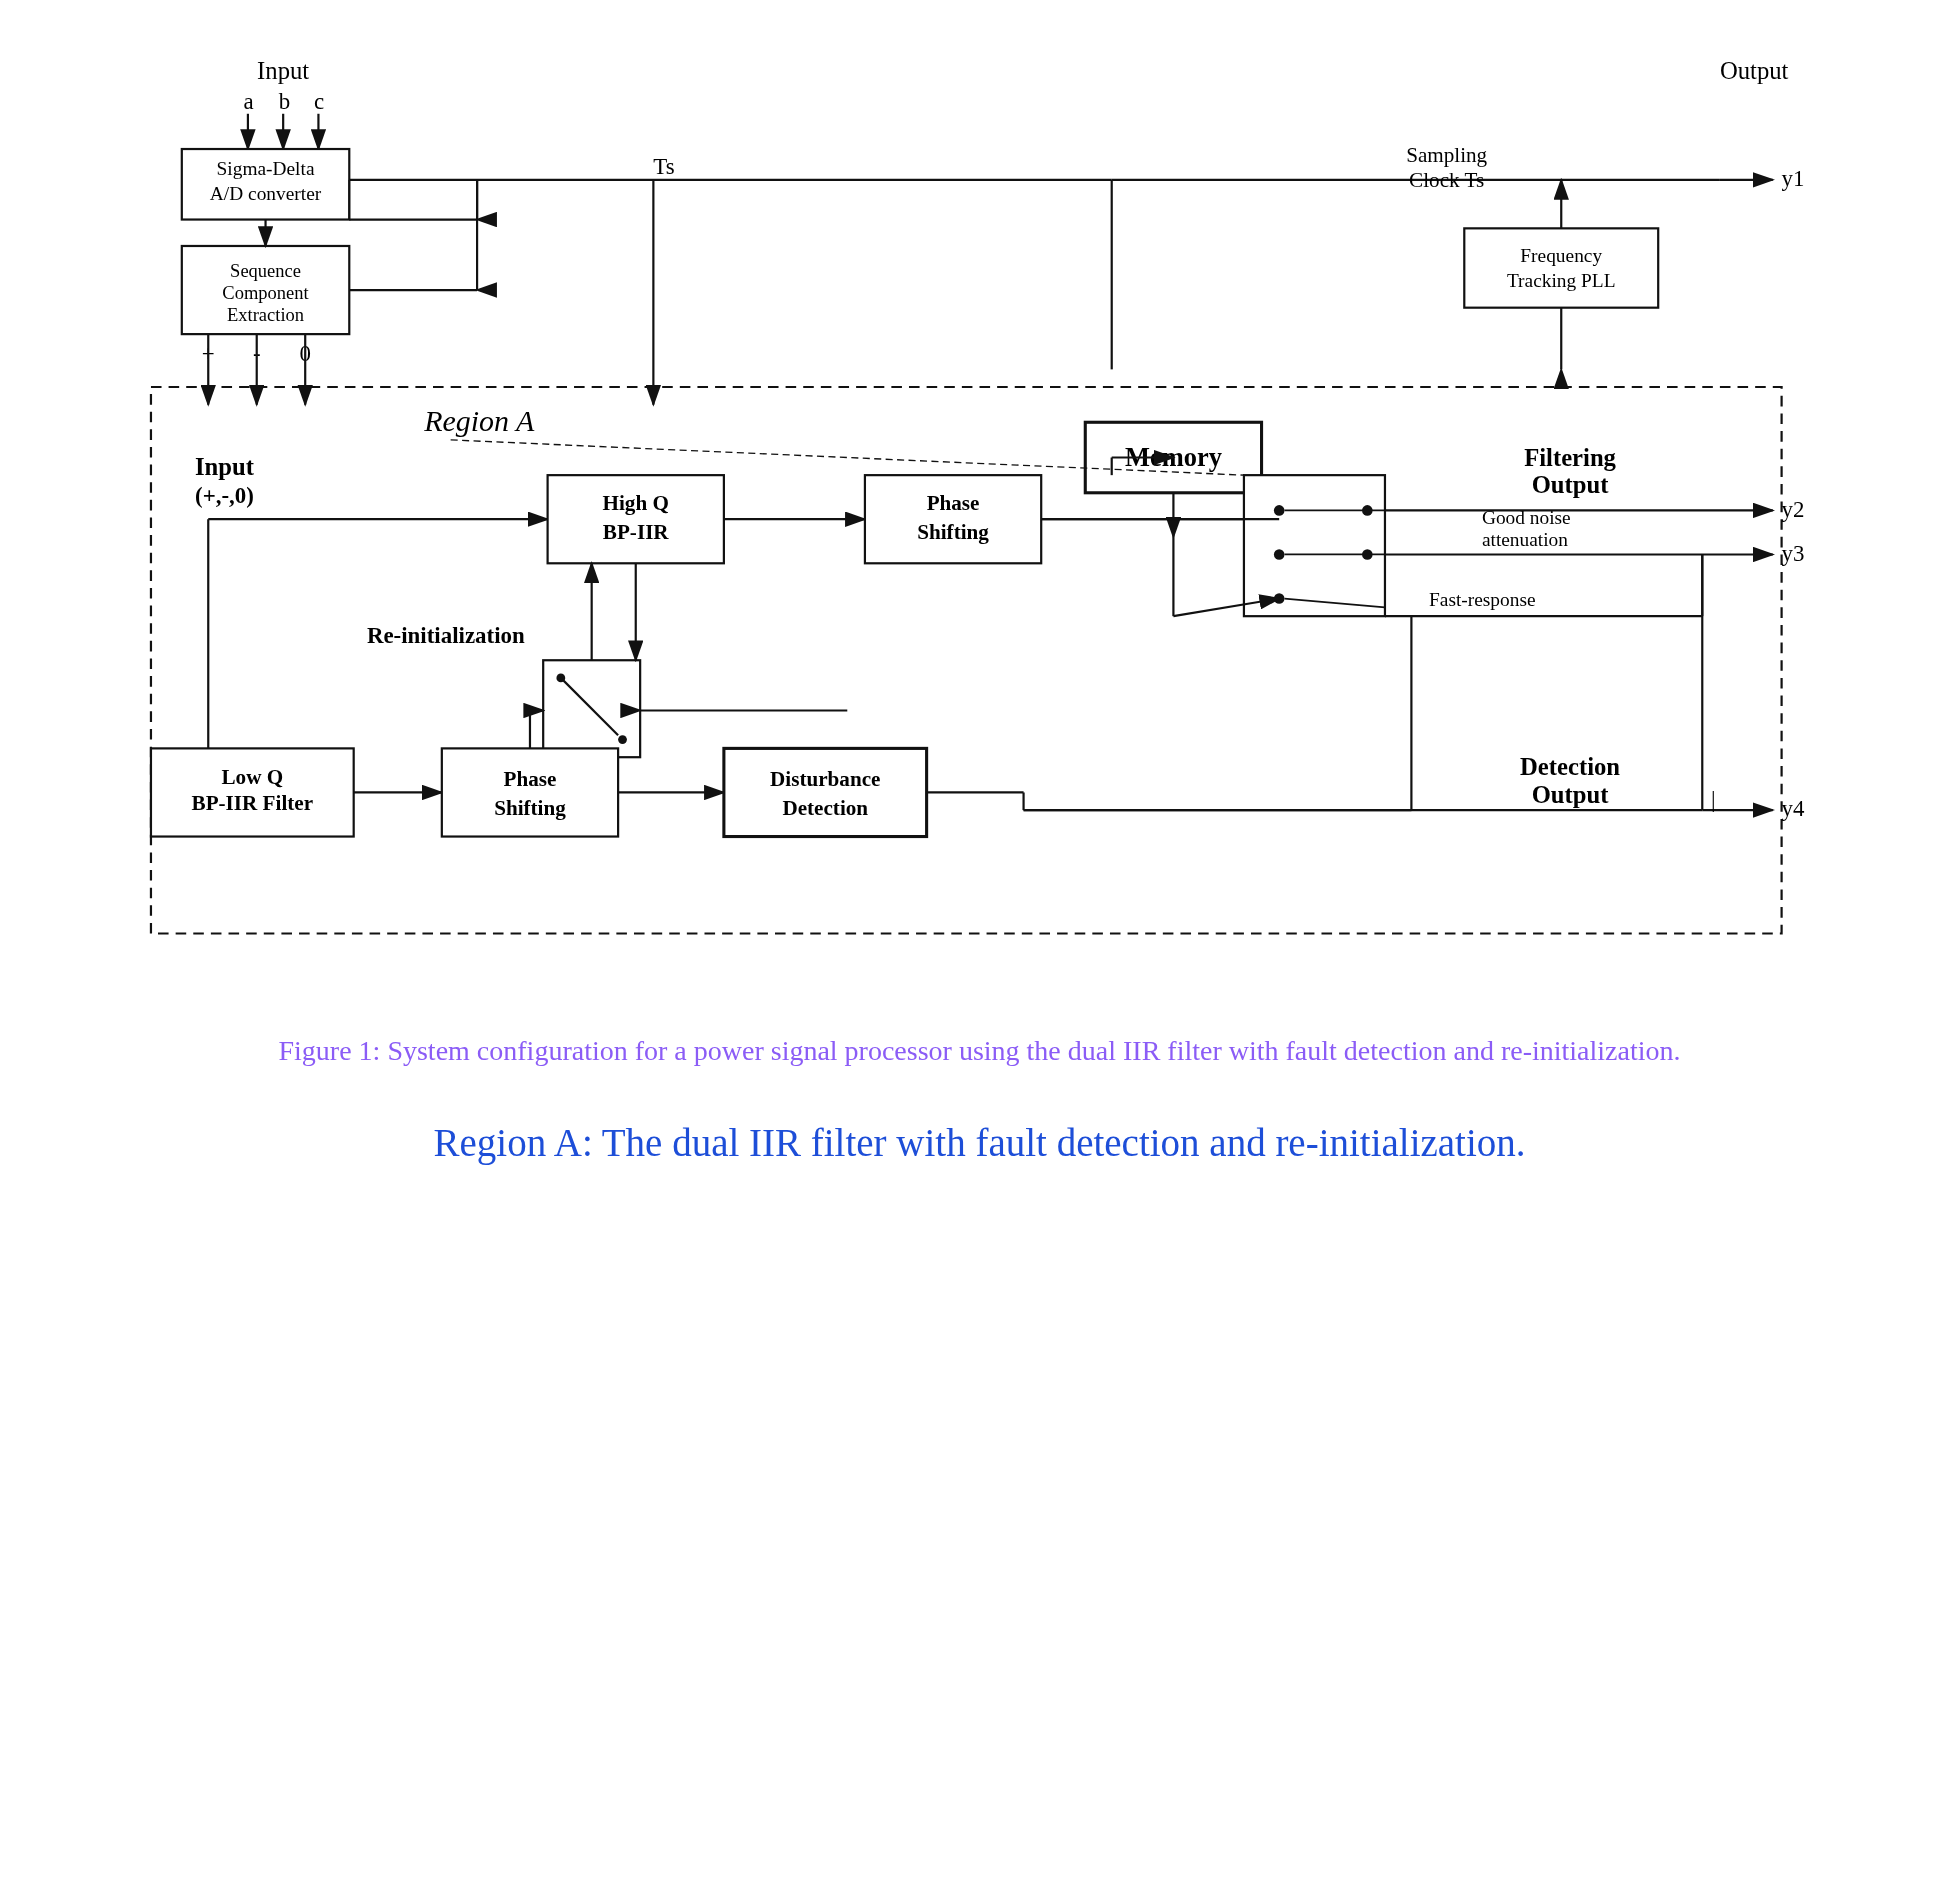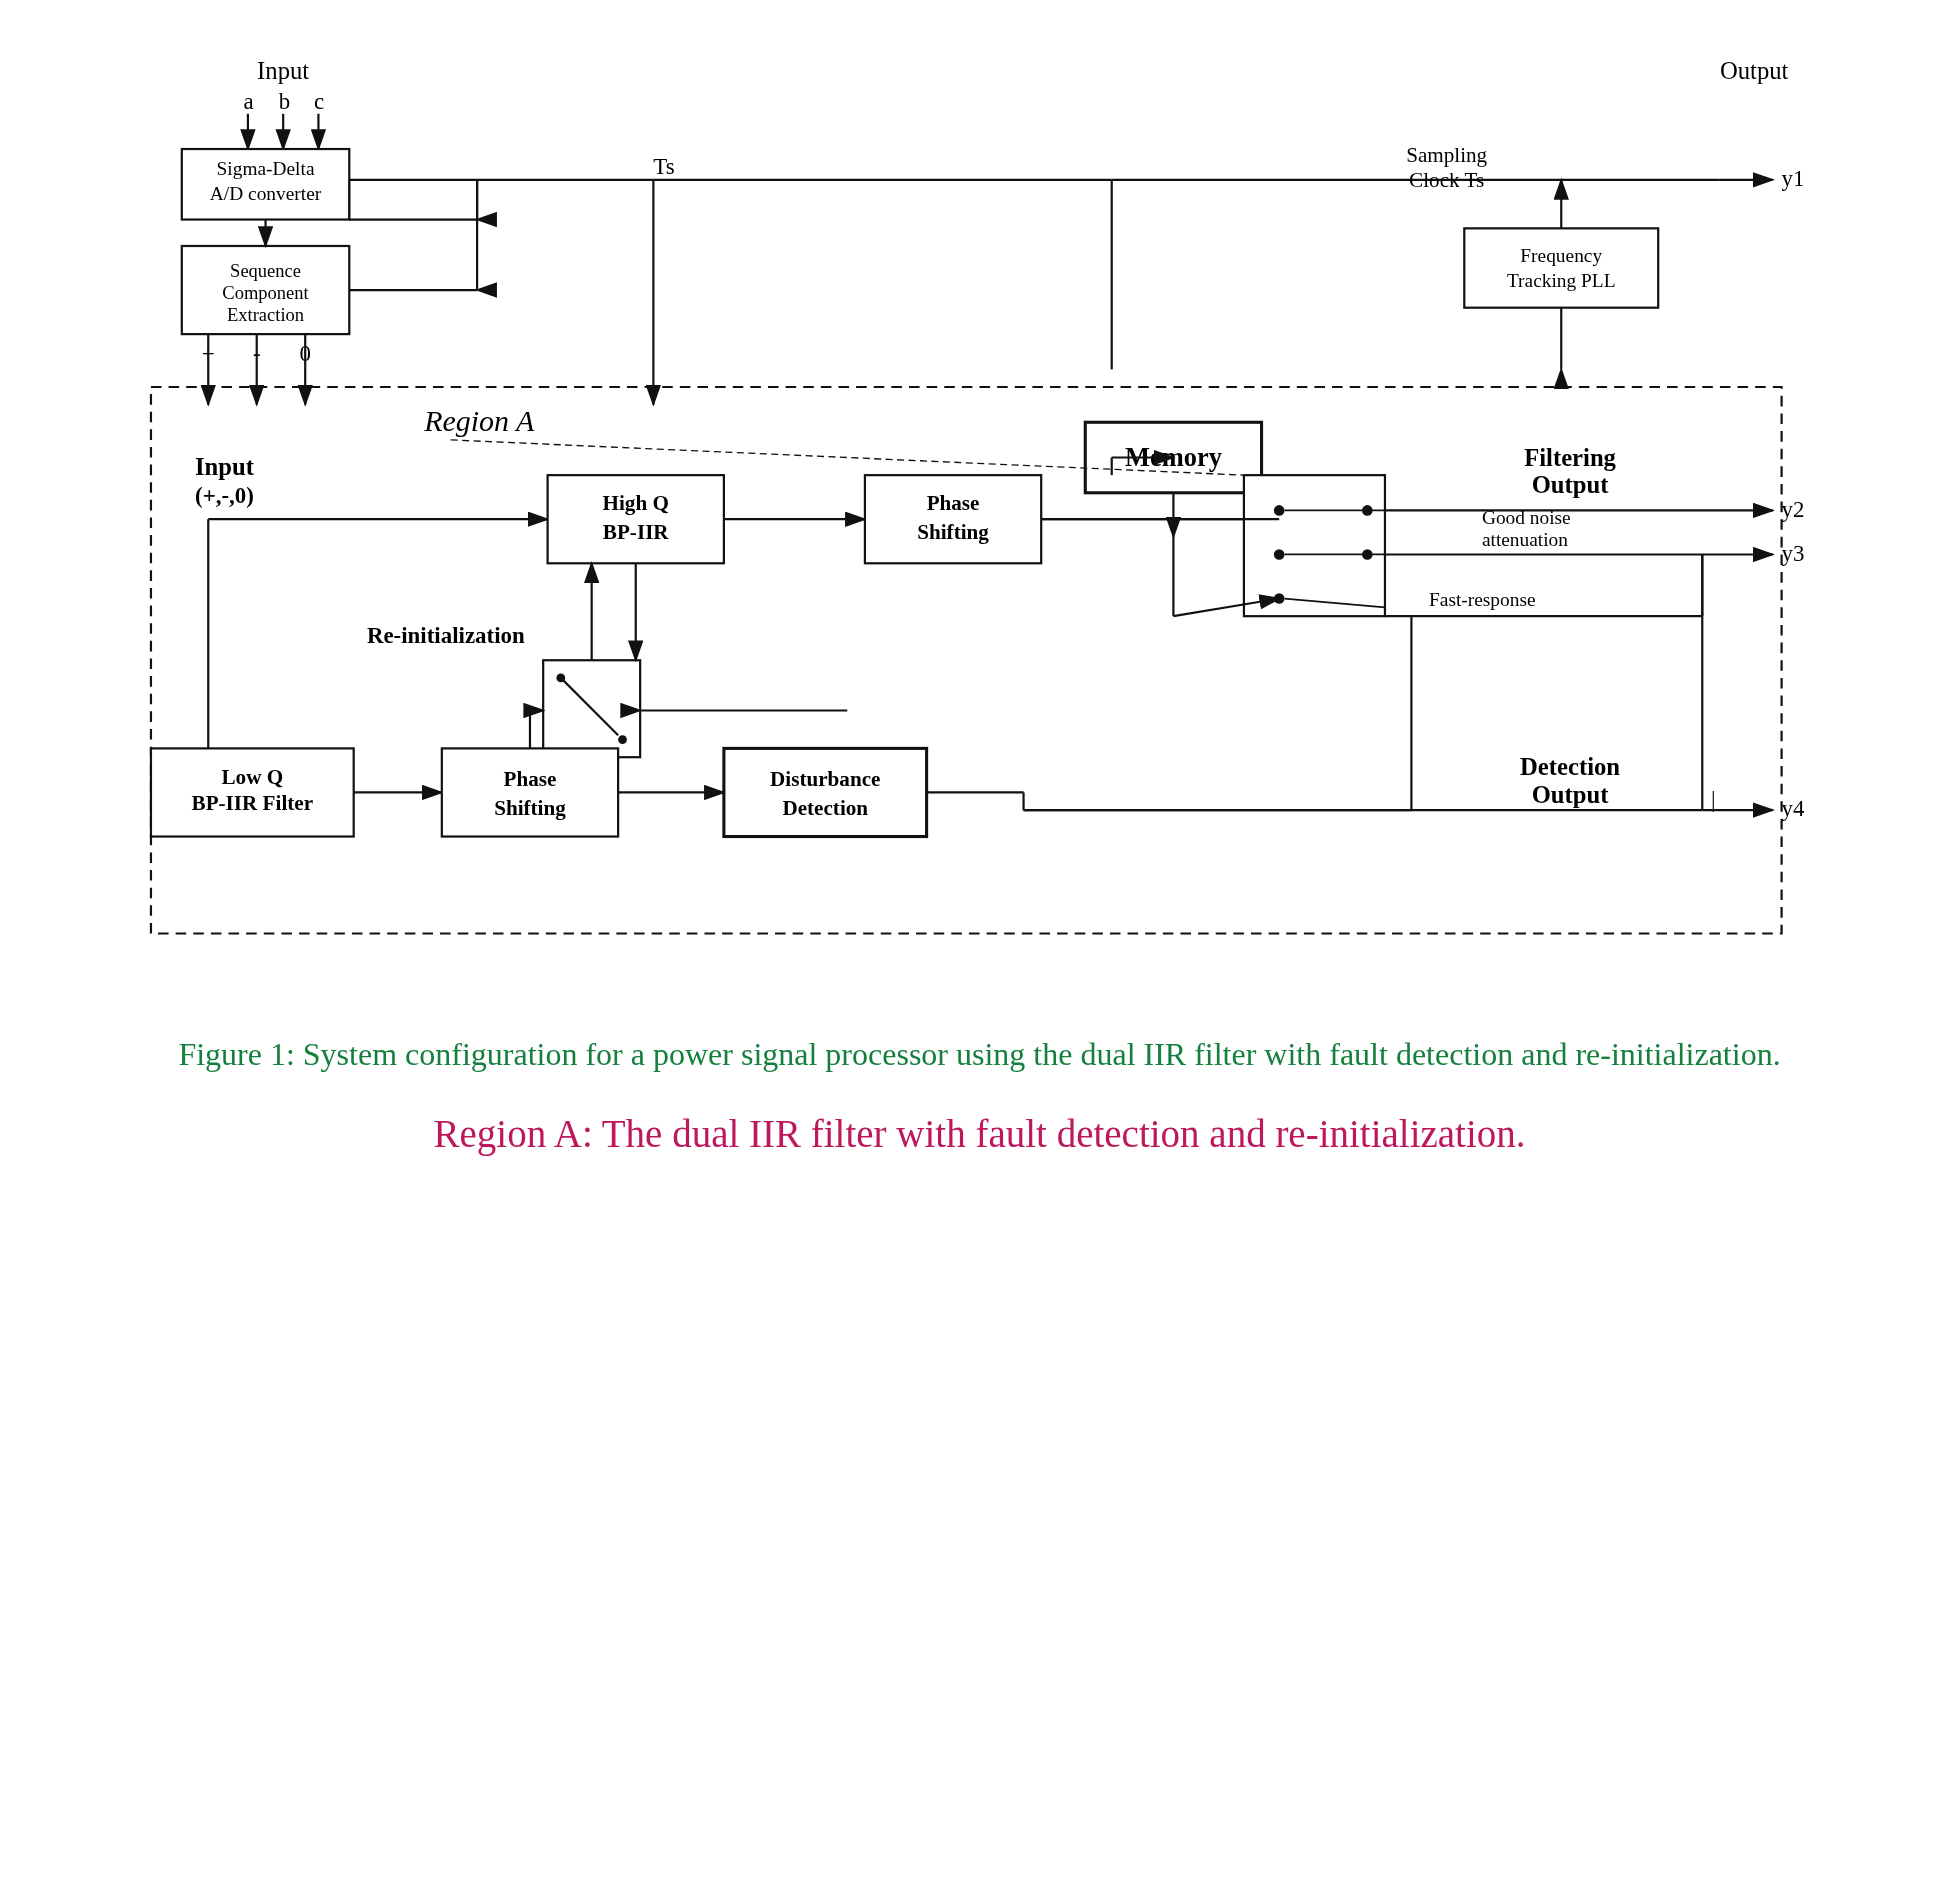--- a/index.html
+++ b/index.html
@@ -26,29 +26,29 @@
     svg.diagram-svg {
       width: 100%;
       height: 100%;
     }
     
     .caption-area {
       padding: 0 36px;
       margin-bottom: 36px;
     }
     .caption-text {
-      font-size: 32px;
+      font-size: 28px;
       line-height: 1.5;
-      color: #15803d;
+      color: #8b5cf6;
     }
     .region-text {
       font-size: 39px;
       line-height: 1.5;
-      color: #be185d;
-      margin-top: 27px;
+      color: #1d4ed8;
+      margin-top: 42px;
     }
   </style>
 </head>
 <body>
 
 <div class="page-container">
   <div class="diagram-area">
     <svg class="diagram-svg" viewBox="0 0 2100 1050" xmlns="http://www.w3.org/2000/svg">
 
       <defs>

